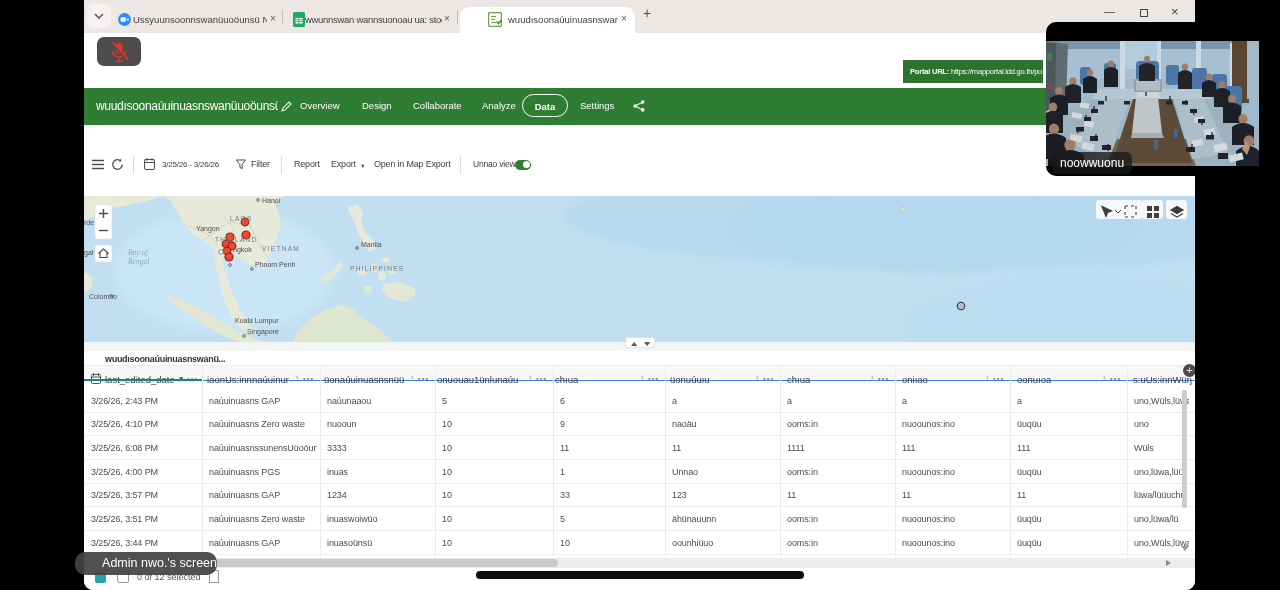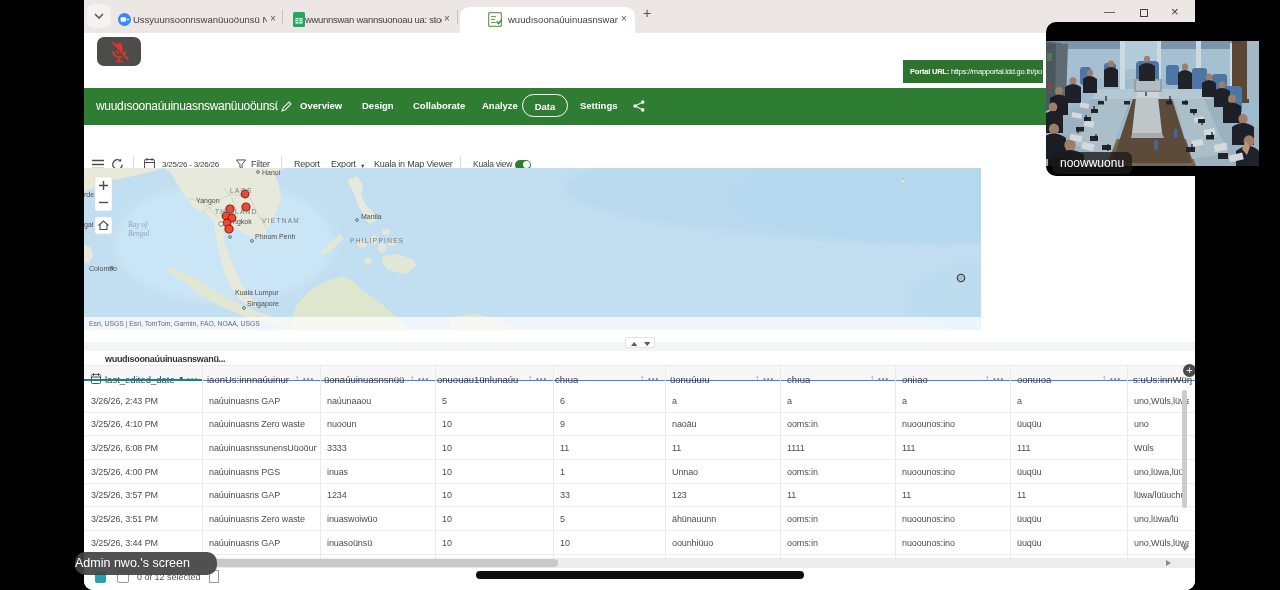--- a/index.html
+++ b/index.html
@@ -14,40 +14,40 @@
 .activetab{background:#fff;border-radius:9px 9px 0 0}
 .tabsep{position:absolute;top:10px;width:1px;height:14px;background:#c8c1bf}
 
 #urlrow{position:absolute;left:0;top:33px;width:1111px;height:23px;background:#fff}
 #urlpill{position:absolute;left:56px;top:1px;width:880px;height:20px;border:1px solid #d6d2d0;border-radius:10px;background:#fff}
 #urltxt{position:absolute;left:78px;top:5px;font-size:10.5px;color:#3c3c3c;letter-spacing:-0.45px;white-space:nowrap}
 
 #ahdr{position:absolute;left:0;top:56px;width:1111px;height:32px;background:#fff}
 
 #gnav{position:absolute;left:0;top:88px;width:1111px;height:37px;background:#2f7d33;color:#fff}
-.navitem{position:absolute;top:12px;font-size:9.5px;font-weight:bold;color:#fff;white-space:nowrap}
+.navitem{position:absolute;top:12px;font-size:9.5px;font-weight:normal;color:#fff;white-space:nowrap}
 
 #banner{position:absolute;left:0;top:125px;width:1111px;height:25px;background:#fcf1d8;text-align:center;font-size:8.5px;letter-spacing:-0.5px;color:#9a7728;line-height:25px}
 
 #tbar{position:absolute;left:0;top:150px;width:1111px;height:30px;background:#fff}
 .tbt{position:absolute;top:9px;font-size:9px;color:#404040;letter-spacing:-0.2px;white-space:nowrap}
 .tsep{position:absolute;top:6px;width:1px;height:18px;background:#dcdcdc}
 
-#map{position:absolute;left:0;top:168px;width:897px;height:162px;overflow:hidden}
+#map{position:absolute;left:0;top:196px;width:1111px;height:162px;overflow:hidden}
 
 #tpanel{position:absolute;left:0;top:342px;width:1111px;height:248px;background:#fff}
 .th{position:absolute;top:0;height:100%;font-size:9.5px;color:#3a3a3a;white-space:nowrap;overflow:hidden}
 .hctl{position:absolute;top:8px;font-size:8px;color:#8a8a8a;letter-spacing:1px}
 .cell{position:absolute;font-size:9px;letter-spacing:-0.1px;color:#4d4d4d;white-space:nowrap;overflow:hidden}
 
 #mute{position:absolute;left:97px;top:37px;width:44px;height:29px;background:#4e4c4a;border-radius:7px}
 #ptip{position:absolute;left:903px;top:60px;width:140px;height:23px;background:#2c742e;color:#fff;font-size:7.5px;letter-spacing:-0.2px;line-height:23px;white-space:nowrap;overflow:hidden;padding-left:7px;box-sizing:border-box}
 #vid{position:absolute;left:1046px;top:22px;width:234px;height:154px;background:#000;border-radius:10px 0 0 10px}
 #vlabel{position:absolute;left:6px;top:130px;height:22px;background:rgba(25,25,25,0.78);border-radius:6px;color:#fff;font-size:12px;line-height:22px;padding:0 8px}
-#admin{position:absolute;left:75px;top:552px;width:142px;height:23px;background:rgba(66,66,66,0.92);border-radius:10px;color:#fff;font-size:12.5px;line-height:23px;text-align:left}
+#admin{position:absolute;left:75px;top:552px;width:142px;height:23px;background:rgba(66,66,66,0.92);border-radius:10px;color:#fff;font-size:12.5px;line-height:23px;text-align:right}
 #bpill{position:absolute;left:476px;top:571px;width:328px;height:8px;background:#0d0d0d;border-radius:4px}
 .wbtn{position:absolute;top:6px;font-size:11px;color:#3e3a38}
 </style></head><body>
 <div id="root">
 <div id="win">
 
 <div id="tabs">
   <div class="abs" style="left:3px;top:4px;width:24px;height:24px;background:#f6f2f1;border-radius:7px">
           <svg class="abs" style="left:7px;top:9px" width="10" height="7" viewBox="0 0 10 7">
             <path d="M1 1l4 4 4-4" stroke="#5f5b58" stroke-width="1.6" fill="none"></path>
@@ -125,23 +125,23 @@
         </svg>
   <div class="tbt" style="left:78px;font-size:8px;top:10px">3/25/26 - 3/26/26</div>
   <svg class="abs" style="left:152px;top:9px" width="10" height="11" viewBox="0 0 11 11">
           <path d="M0.5 0.5h10L6.7 5.5v4.6l-2.4-1.4V5.5z" fill="none" stroke="#4c4c4c" stroke-width="1.1"></path>
         </svg>
   <div class="tbt" style="left:167px">Filter</div>
   <div class="tsep" style="left:197px"></div>
   <div class="tbt" style="left:210px">Report</div>
   <div class="tbt" style="left:247px">Export</div>
   <div class="abs" style="left:276px;top:13px;font-size:5.5px;color:#444">▼</div>
-  <div class="tbt" style="left:290px">Kuala in Map Viewer</div>
+  <div class="tbt" style="left:290px">Open in Map Export</div>
   <div class="tsep" style="left:376px"></div>
-  <div class="tbt" style="left:389px;font-size:8.5px">Kuala view</div>
+  <div class="tbt" style="left:389px;font-size:8.5px">Unnao view</div>
   <div class="abs" style="left:431px;top:10px;width:16px;height:9.5px;background:#2e7d32;border-radius:5px">
           <div class="abs" style="left:7.5px;top:1.2px;width:7px;height:7px;background:#fff;border-radius:50%"></div>
         </div>
 </div>
 
 <div id="map">
 <svg width="1111" height="162" viewBox="0 0 1111 162">
 <defs>
 <filter id="soft" x="-30%" y="-30%" width="160%" height="160%">
               <feGaussianBlur stdDeviation="4"></feGaussianBlur>

